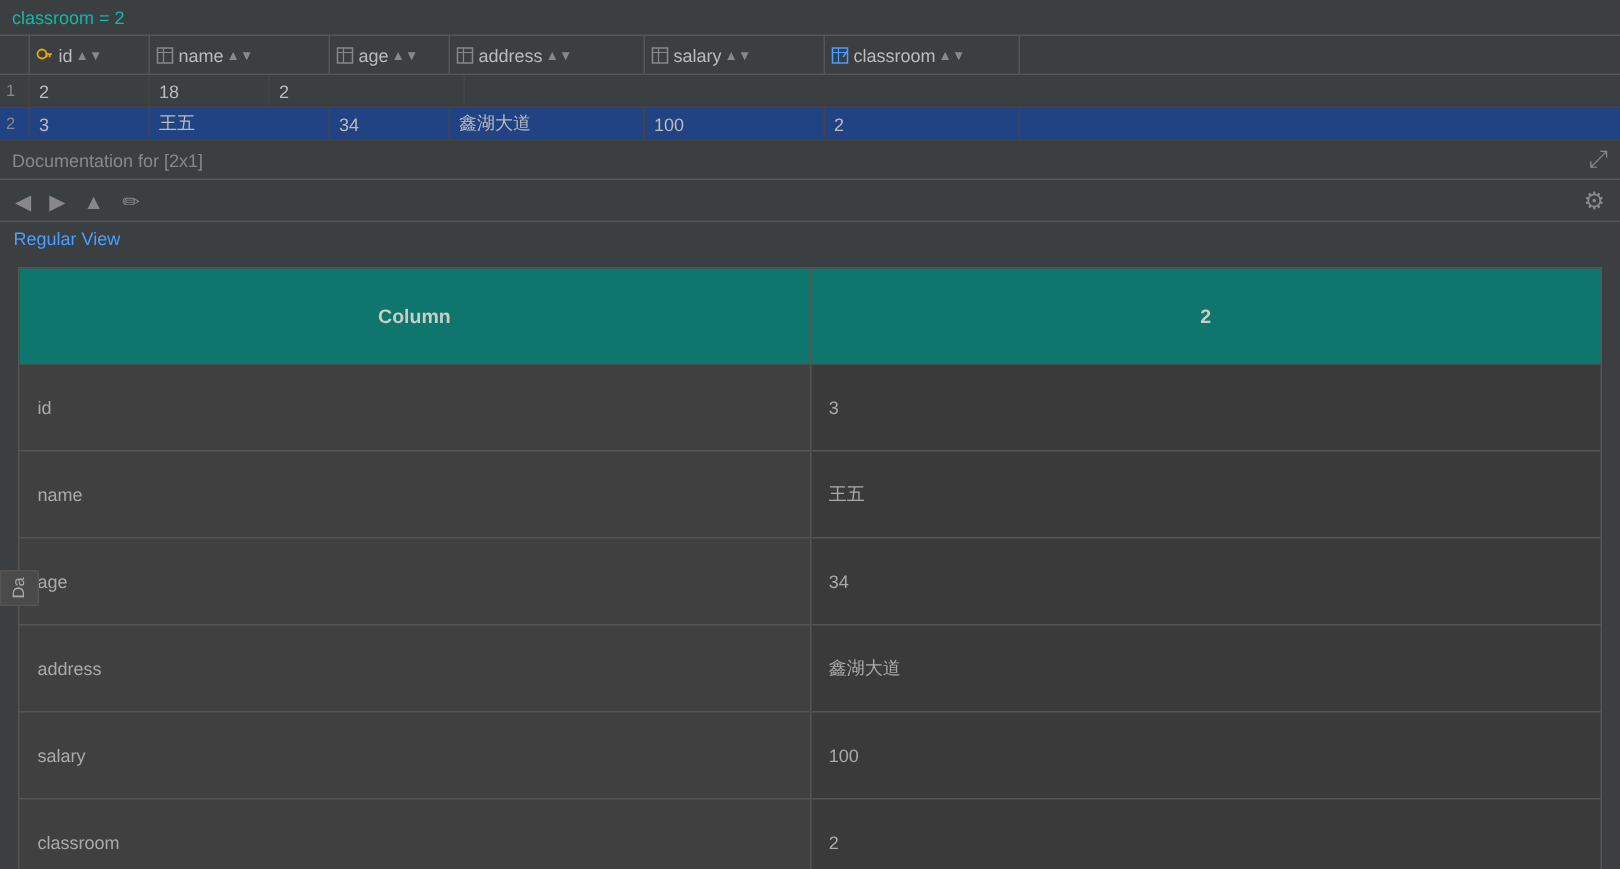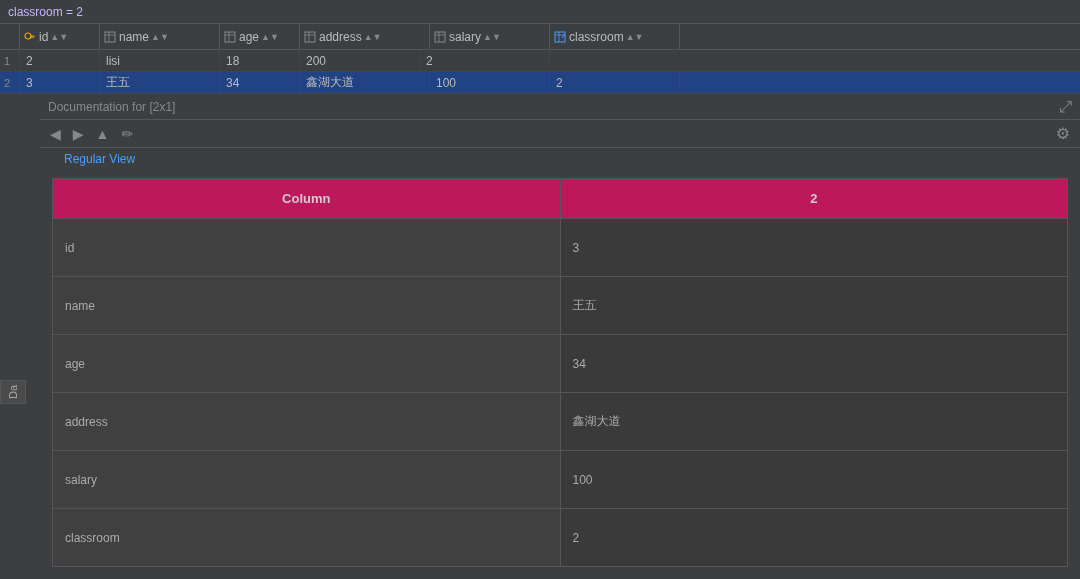--- a/index.html
+++ b/index.html
@@ -11,21 +11,21 @@
       width: 1080px;
       height: 579px;
       overflow: hidden;
     }
 
     
     .top-bar {
       background: #3c3f41;
       padding: 4px 8px;
       font-size: 12px;
-      color: #c4b5fd;
+      color: #14b8a6;
       border-bottom: 1px solid #555;
       height: 24px;
       display: flex;
       align-items: center;
     }
 
     .grid-header {
       display: flex;
       background: #3c3f41;
       border-bottom: 1px solid #555;
@@ -138,41 +138,41 @@
       border: none;
       color: #888;
       cursor: pointer;
       font-size: 16px;
     }
 
     .regular-view-link {
       color: #4a9eff;
       text-decoration: none;
       font-size: 12px;
-      padding: 4px 24px;
+      padding: 4px 9px;
       display: block;
     }
 
     
     .doc-table-container {
       padding: 8px 12px;
       flex: 1;
       overflow: auto;
     }
 
     .doc-table {
       width: 100%;
       border-collapse: collapse;
       border: 1px solid #555;
     }
 
     .doc-table th {
-      background: #be185d;
+      background: #0f766e;
       border: 1px solid #555;
-      padding: 12px 12px;
+      padding: 24px 12px;
       font-weight: bold;
       font-size: 13px;
       color: #cccccc;
       text-align: center;
     }
 
     .doc-table td {
       border: 1px solid #555;
       padding: 0 12px;
       font-size: 12px;
@@ -215,21 +215,20 @@
 
     .grid-section {
       flex-shrink: 0;
     }
 
     .panel-section {
       flex: 1;
       display: flex;
       flex-direction: column;
       overflow: hidden;
-      margin-left: 40px;
     }
 
     .icon-svg {
       width: 12px;
       height: 12px;
       margin-right: 3px;
       vertical-align: middle;
       display: inline-block;
     }
   </style>
@@ -306,23 +305,21 @@
           <line x1="8" y1="7" x2="11" y2="3" stroke="#4a9eff" stroke-width="1"></line>
         </svg>
         <span>classroom</span>
         <span class="sort-icon">▲▼</span>
       </div>
     </div>
 
     <div class="grid-row">
       <div class="row-num">1</div>
       <div class="grid-cell col-id">2</div>
-      <div class="grid-cell col-name">lisi</div>
       <div class="grid-cell col-age">18</div>
-      <div class="grid-cell col-salary">200</div>
       <div class="grid-cell col-classroom">2</div>
     </div>
 
     <div class="grid-row selected">
       <div class="row-num" style="background:#214283;">2</div>
       <div class="grid-cell col-id" style="background:#214283;">3</div>
       <div class="grid-cell col-name" style="background:#214283;">王五</div>
       <div class="grid-cell col-age" style="background:#214283;">34</div>
       <div class="grid-cell col-address" style="background:#214283;">鑫湖大道</div>
       <div class="grid-cell col-salary" style="background:#214283;">100</div>

